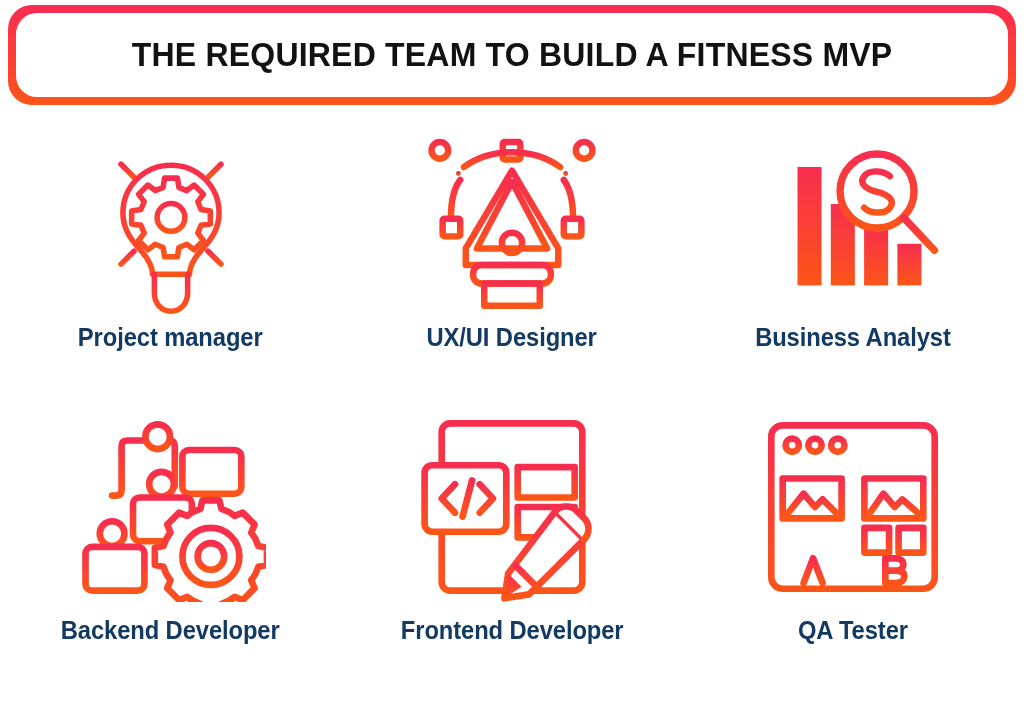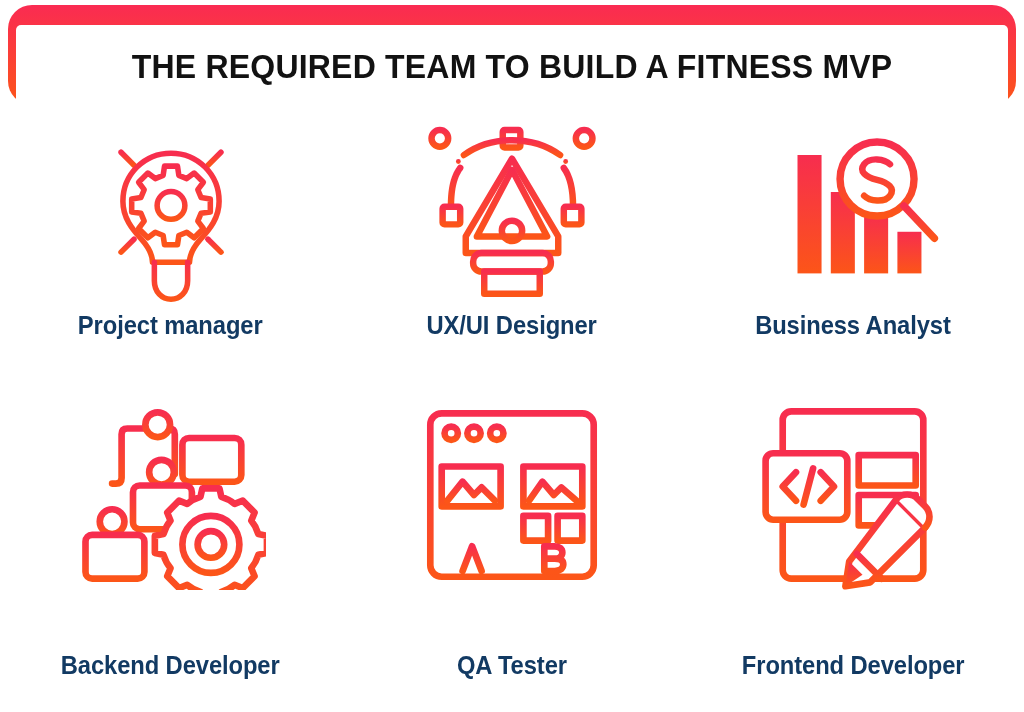--- a/index.html
+++ b/index.html
@@ -25,42 +25,41 @@
     height: 100px;
     border-radius: 24px;
     padding: 8px;
     box-sizing: border-box;
     background: linear-gradient(180deg, #fa2b52 0%, #fb3b3c 40%, #fc4a27 75%, #fc5518 100%);
   }
   .banner-inner {
     width: 100%;
     height: 100%;
     background: #ffffff;
-    border-radius: 5px;
+    border-radius: 21px;
     display: flex;
     align-items: center;
     justify-content: center;
-    margin-top: 12px;
   }
   .banner-title {
     color: #121212;
     font-size: 33px;
     font-weight: 700;
     letter-spacing: 0.2px;
     text-transform: uppercase;
     white-space: nowrap;
     font-family: "Liberation Sans", "DejaVu Sans", sans-serif;
     transform: scaleX(0.97);
   }
 
   
   .grid {
     position: absolute;
     left: 0;
-    top: 100px;
+    top: 112px;
     width: 1024px;
     height: 580px;
     display: grid;
     grid-template-columns: repeat(3, 1fr);
     grid-template-rows: repeat(2, 1fr);
   }
   .cell {
     display: flex;
     flex-direction: column;
     align-items: center;
@@ -87,21 +86,21 @@
     font-weight: 700;
     white-space: nowrap;
     letter-spacing: -0.1px;
     font-family: "Liberation Sans", "DejaVu Sans", sans-serif;
     transform: scaleX(0.95);
   }
 
   
   .cell.r1 .icon-box { height: 185px; }
   .cell.r1 .role-label { margin-top: 8px; }
-  .cell.r2 { padding-top: 10px; justify-content: space-between; }
+  .cell.r2 { padding-top: 10px; }
   .cell.r2 .icon-box { height: 190px; }
   .cell.r2 .role-label { margin-top: 14px; }
 </style>
 </head>
 <body>
 
 <div class="banner-wrap">
   <div class="banner-inner">
     <div class="banner-title">THE REQUIRED TEAM TO BUILD A FITNESS MVP</div>
   </div>
@@ -301,20 +300,71 @@
         </g>
       </svg>
     </div>
     <div class="role-label">Backend Developer</div>
   </div>
 
   <div class="cell r2">
     <div class="icon-box">
       <svg viewBox="0 0 200 200" xmlns="http://www.w3.org/2000/svg">
         <defs>
+          <linearGradient id="g5" x1="0" y1="0" x2="0" y2="1">
+            <stop offset="0" stop-color="#f72d4f"></stop>
+            <stop offset="1" stop-color="#fc5518"></stop>
+          </linearGradient>
+        </defs>
+        <g fill="none" stroke="url(#g5)" stroke-width="7" stroke-linecap="round" stroke-linejoin="round">
+
+          <rect x="26" y="12" width="148" height="176" rx="9" fill="#ffffff"></rect>
+          <line x1="26" y1="46" x2="174" y2="46"></line>
+
+          <line x1="42" y1="29" x2="44" y2="29" stroke-width="9"></line>
+          <line x1="58" y1="29" x2="60" y2="29" stroke-width="9"></line>
+          <line x1="74" y1="29" x2="76" y2="29" stroke-width="9"></line>
+
+          <rect x="8" y="56" width="86" height="70" rx="8" fill="#ffffff"></rect>
+          <polyline points="40,76 26,91 40,106"></polyline>
+          <polyline points="66,76 80,91 66,106"></polyline>
+          <line x1="58" y1="72" x2="48" y2="110"></line>
+
+          <rect x="106" y="58" width="60" height="32" fill="#ffffff"></rect>
+          <rect x="106" y="100" width="60" height="32" fill="#ffffff"></rect>
+
+          <line x1="34" y1="134" x2="34" y2="172"></line>
+          <line x1="24" y1="156" x2="44" y2="156"></line>
+          <line x1="58" y1="130" x2="58" y2="172"></line>
+          <line x1="48" y1="142" x2="68" y2="142"></line>
+          <line x1="82" y1="136" x2="82" y2="172"></line>
+          <line x1="72" y1="150" x2="92" y2="150"></line>
+
+          <line x1="26" y1="162" x2="84" y2="162" opacity="0"></line>
+          <line x1="36" y1="176" x2="96" y2="176"></line>
+          <line x1="36" y1="186" x2="90" y2="186" opacity="0"></line>
+
+          <line x1="160" y1="146" x2="162" y2="146" stroke-width="8"></line>
+          <line x1="160" y1="160" x2="162" y2="160" stroke-width="8"></line>
+          <line x1="160" y1="174" x2="162" y2="174" stroke-width="8"></line>
+
+          <path d="M146 104 L176 134 L118 192 L92 196 L96 170 Z" fill="#ffffff"></path>
+          <path d="M146 104 C152 98 162 98 168 104 L176 112 C182 118 182 128 176 134" fill="#ffffff"></path>
+          <line x1="104" y1="162" x2="130" y2="188"></line>
+          <path d="M96 170 L110 184 L92 196 Z" fill="url(#g5)" stroke="none"></path>
+        </g>
+      </svg>
+    </div>
+    <div class="role-label">Frontend Developer</div>
+  </div>
+
+  <div class="cell r2">
+    <div class="icon-box">
+      <svg viewBox="0 0 200 200" xmlns="http://www.w3.org/2000/svg">
+        <defs>
           <linearGradient id="g6" x1="0" y1="0" x2="0" y2="1">
             <stop offset="0" stop-color="#f72d4f"></stop>
             <stop offset="1" stop-color="#fc5518"></stop>
           </linearGradient>
         </defs>
         <g fill="none" stroke="url(#g6)" stroke-width="7" stroke-linecap="round" stroke-linejoin="round">
 
           <rect x="14" y="14" width="172" height="172" rx="12" fill="#ffffff"></rect>
           <line x1="14" y1="56" x2="186" y2="56"></line>
 
@@ -355,64 +405,13 @@
           <path d="M134 154 L134 180 L145 180 C151 180 154 177 154 173 C154 169 151 167 145 167
                    L134 167 L145 167 C150 167 153 164 153 160.5 C153 157 150 154 145 154 Z"></path>
           <line x1="162" y1="160" x2="174" y2="160"></line>
           <line x1="162" y1="172" x2="174" y2="172"></line>
         </g>
       </svg>
     </div>
     <div class="role-label">QA Tester</div>
   </div>
 
-  <div class="cell r2">
-    <div class="icon-box">
-      <svg viewBox="0 0 200 200" xmlns="http://www.w3.org/2000/svg">
-        <defs>
-          <linearGradient id="g5" x1="0" y1="0" x2="0" y2="1">
-            <stop offset="0" stop-color="#f72d4f"></stop>
-            <stop offset="1" stop-color="#fc5518"></stop>
-          </linearGradient>
-        </defs>
-        <g fill="none" stroke="url(#g5)" stroke-width="7" stroke-linecap="round" stroke-linejoin="round">
-
-          <rect x="26" y="12" width="148" height="176" rx="9" fill="#ffffff"></rect>
-          <line x1="26" y1="46" x2="174" y2="46"></line>
-
-          <line x1="42" y1="29" x2="44" y2="29" stroke-width="9"></line>
-          <line x1="58" y1="29" x2="60" y2="29" stroke-width="9"></line>
-          <line x1="74" y1="29" x2="76" y2="29" stroke-width="9"></line>
-
-          <rect x="8" y="56" width="86" height="70" rx="8" fill="#ffffff"></rect>
-          <polyline points="40,76 26,91 40,106"></polyline>
-          <polyline points="66,76 80,91 66,106"></polyline>
-          <line x1="58" y1="72" x2="48" y2="110"></line>
-
-          <rect x="106" y="58" width="60" height="32" fill="#ffffff"></rect>
-          <rect x="106" y="100" width="60" height="32" fill="#ffffff"></rect>
-
-          <line x1="34" y1="134" x2="34" y2="172"></line>
-          <line x1="24" y1="156" x2="44" y2="156"></line>
-          <line x1="58" y1="130" x2="58" y2="172"></line>
-          <line x1="48" y1="142" x2="68" y2="142"></line>
-          <line x1="82" y1="136" x2="82" y2="172"></line>
-          <line x1="72" y1="150" x2="92" y2="150"></line>
-
-          <line x1="26" y1="162" x2="84" y2="162" opacity="0"></line>
-          <line x1="36" y1="176" x2="96" y2="176"></line>
-          <line x1="36" y1="186" x2="90" y2="186" opacity="0"></line>
-
-          <line x1="160" y1="146" x2="162" y2="146" stroke-width="8"></line>
-          <line x1="160" y1="160" x2="162" y2="160" stroke-width="8"></line>
-          <line x1="160" y1="174" x2="162" y2="174" stroke-width="8"></line>
-
-          <path d="M146 104 L176 134 L118 192 L92 196 L96 170 Z" fill="#ffffff"></path>
-          <path d="M146 104 C152 98 162 98 168 104 L176 112 C182 118 182 128 176 134" fill="#ffffff"></path>
-          <line x1="104" y1="162" x2="130" y2="188"></line>
-          <path d="M96 170 L110 184 L92 196 Z" fill="url(#g5)" stroke="none"></path>
-        </g>
-      </svg>
-    </div>
-    <div class="role-label">Frontend Developer</div>
-  </div>
-
 </div>
 
 </body></html>

